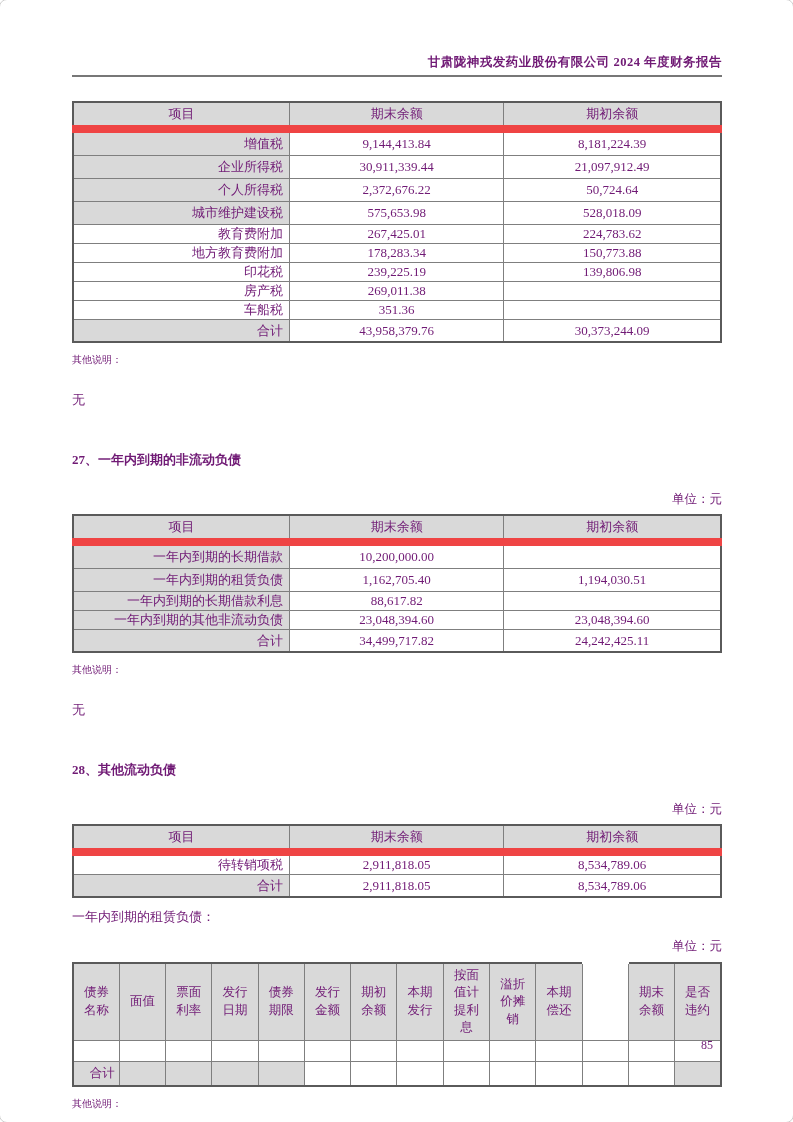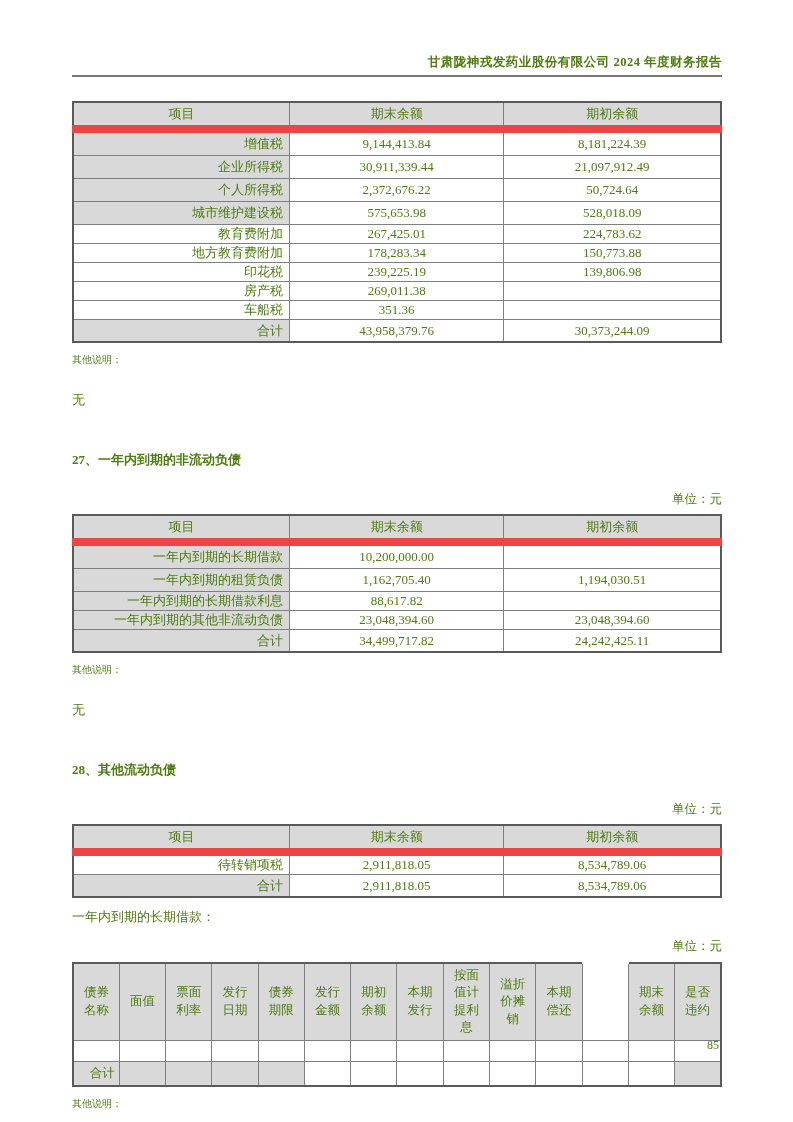--- a/index.html
+++ b/index.html
@@ -3,22 +3,23 @@
 <meta charset="utf-8">
 <style>
   html, body { margin: 0; padding: 0; background: #ffffff; }
   .page {
     position: relative;
     width: 793px;
     height: 1122px;
     background: #ffffff;
     outline: 1px solid #cfcfcf;
     font-family: "Liberation Serif", "DejaVu Serif", serif;
-    color: #4d7c0f;
+    color: #701a75;
     overflow: hidden;
+    border-radius: 7px;
   }
   .content { position: absolute; left: 72px; top: 0; width: 650px; }
 
   .report-header {
     padding-top: 54px;
     padding-bottom: 4px;
     text-align: right;
     font-size: 12.5px;
     font-weight: bold;
     border-bottom: 2px solid #777777;
@@ -68,21 +69,21 @@
     line-height: 1.4;
   }
   .bonds tr.hdr td { height: 72px; border-bottom: 1px solid #7f7f7f; }
   .bonds tr.hdr td.col-blank { background: #ffffff; border-top: 3px solid #ffffff; }
   .bonds tr.rs td { height: 16px; }
   .bonds tr.rtot td { height: 19px; }
 
   .page-number {
     position: absolute;
     top: 1038px;
-    right: 74px;
+    right: 80px;
     font-size: 12px;
   }
 </style>
 </head>
 <body>
 
 <div class="page">
   <div class="content">
 
     <div class="report-header">
@@ -224,21 +225,21 @@
           <td class="num">8,534,789.06</td>
         </tr>
         <tr class="rtot">
           <td class="lbl shaded">合计</td>
           <td class="num">2,911,818.05</td>
           <td class="num">8,534,789.06</td>
         </tr>
       </tbody>
     </table>
 
-    <div class="bond-caption">一年内到期的长期借款：</div>
+    <div class="bond-caption">一年内到期的租赁负债：</div>
     <div class="unit-line tight">单位：元</div>
 
     <table class="doc-table bonds">
       <tbody>
         <tr class="hdr">
           <td>债券名称</td>
           <td>面值</td>
           <td>票面利率</td>
           <td>发行日期</td>
           <td>债券期限</td>

